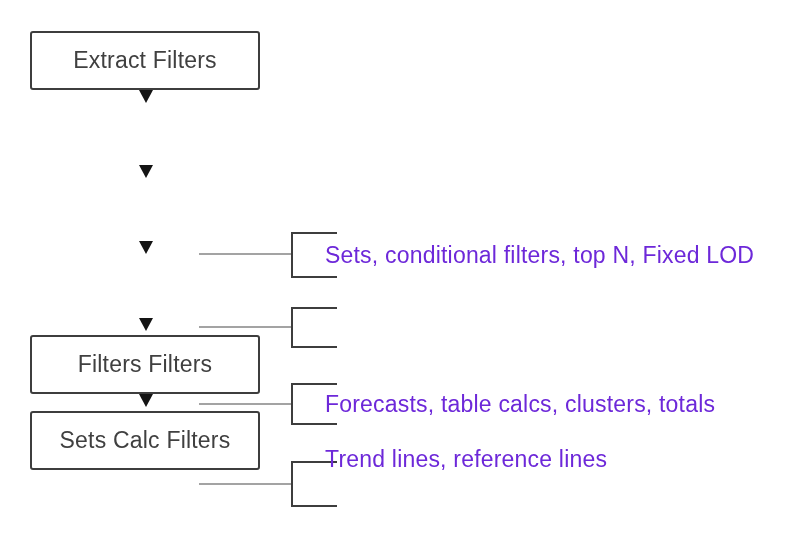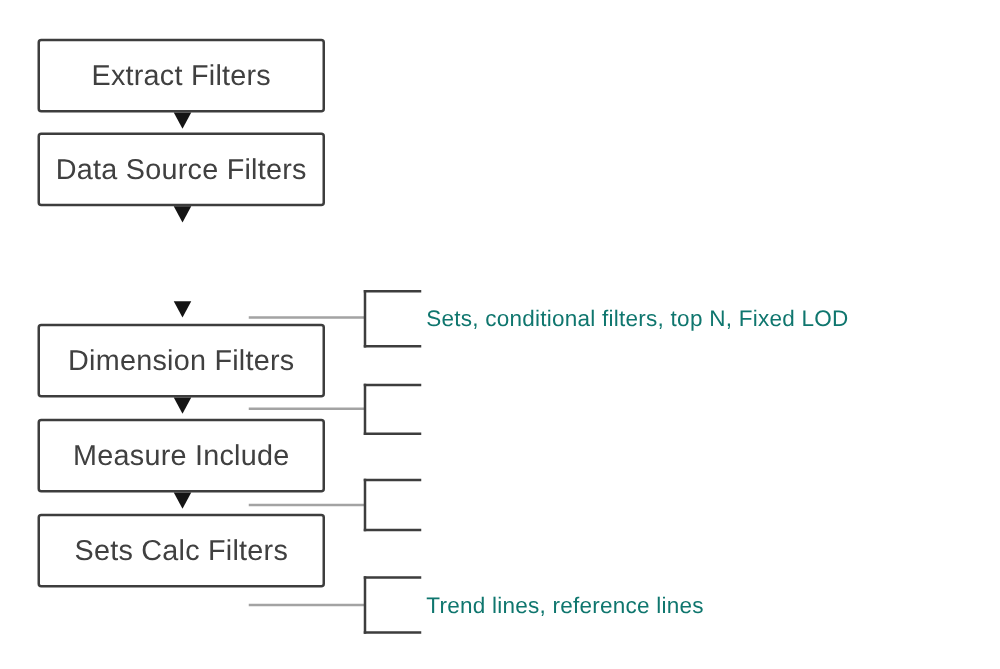--- a/index.html
+++ b/index.html
@@ -55,50 +55,48 @@
     box-sizing: border-box;
     border: 2px solid #3d3d3d;
     border-right: none;
     background: transparent;
   }
   .annotation {
     position: absolute;
     left: 325px;
     height: 30px;
     line-height: 30px;
-    font-size: 18px;
-    color: #0f766e;
+    font-size: 23px;
+    color: #6d28d9;
     white-space: nowrap;
     letter-spacing: 0.2px;
-    margin-left: 16px;
   }
 </style>
 </head>
 <body>
 
 <div class="canvas">
 
   <div class="flow-box" style="top:31px">Extract Filters</div>
-  <div class="flow-box" style="top:106px">Data Source Filters</div>
-  <div class="flow-box" style="top:259px">Dimension Filters</div>
-  <div class="flow-box" style="top:335px">Measure Include</div>
+  <div class="flow-box" style="top:335px">Filters Filters</div>
   <div class="flow-box" style="top:411px">Sets Calc Filters</div>
 
   <div class="down-arrow" style="top:90px"></div>
   <div class="down-arrow" style="top:165px"></div>
   <div class="down-arrow" style="top:241px"></div>
   <div class="down-arrow" style="top:318px"></div>
   <div class="down-arrow" style="top:394px"></div>
 
   <div class="connector" style="top:253px"></div>
   <div class="connector" style="top:326px"></div>
   <div class="connector" style="top:403px"></div>
   <div class="connector" style="top:483px"></div>
 
   <div class="bracket" style="top:232px;height:46px"></div>
   <div class="bracket" style="top:307px;height:41px"></div>
   <div class="bracket" style="top:383px;height:42px"></div>
   <div class="bracket" style="top:461px;height:46px"></div>
 
   <div class="annotation" style="top:240px">Sets, conditional filters, top N, Fixed LOD</div>
-  <div class="annotation" style="top:469px">Trend lines, reference lines</div>
+  <div class="annotation" style="top:389px">Forecasts, table calcs, clusters, totals</div>
+  <div class="annotation" style="top:444px">Trend lines, reference lines</div>
 
 </div>
 
 </body></html>

